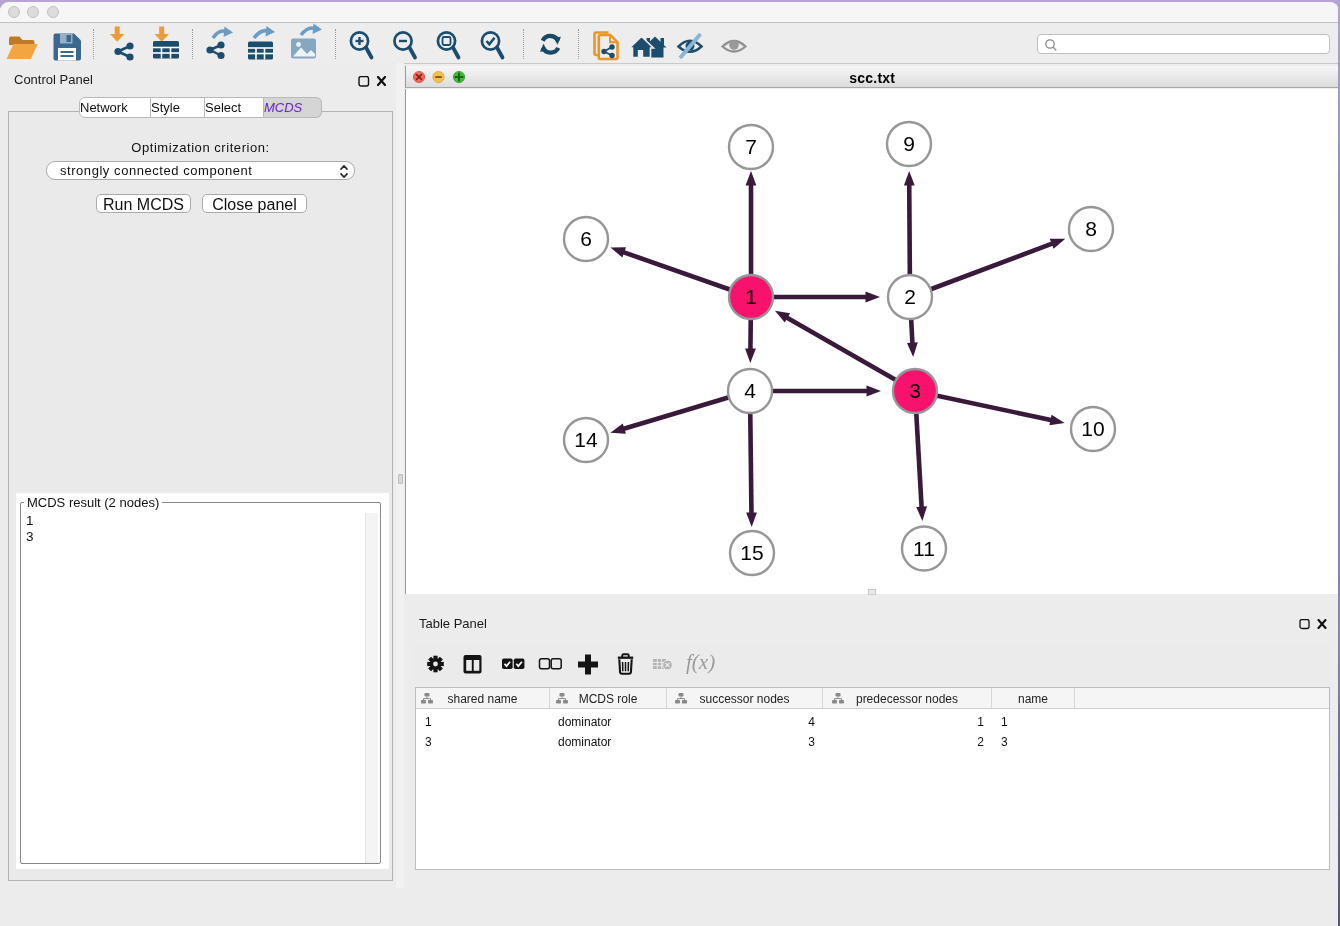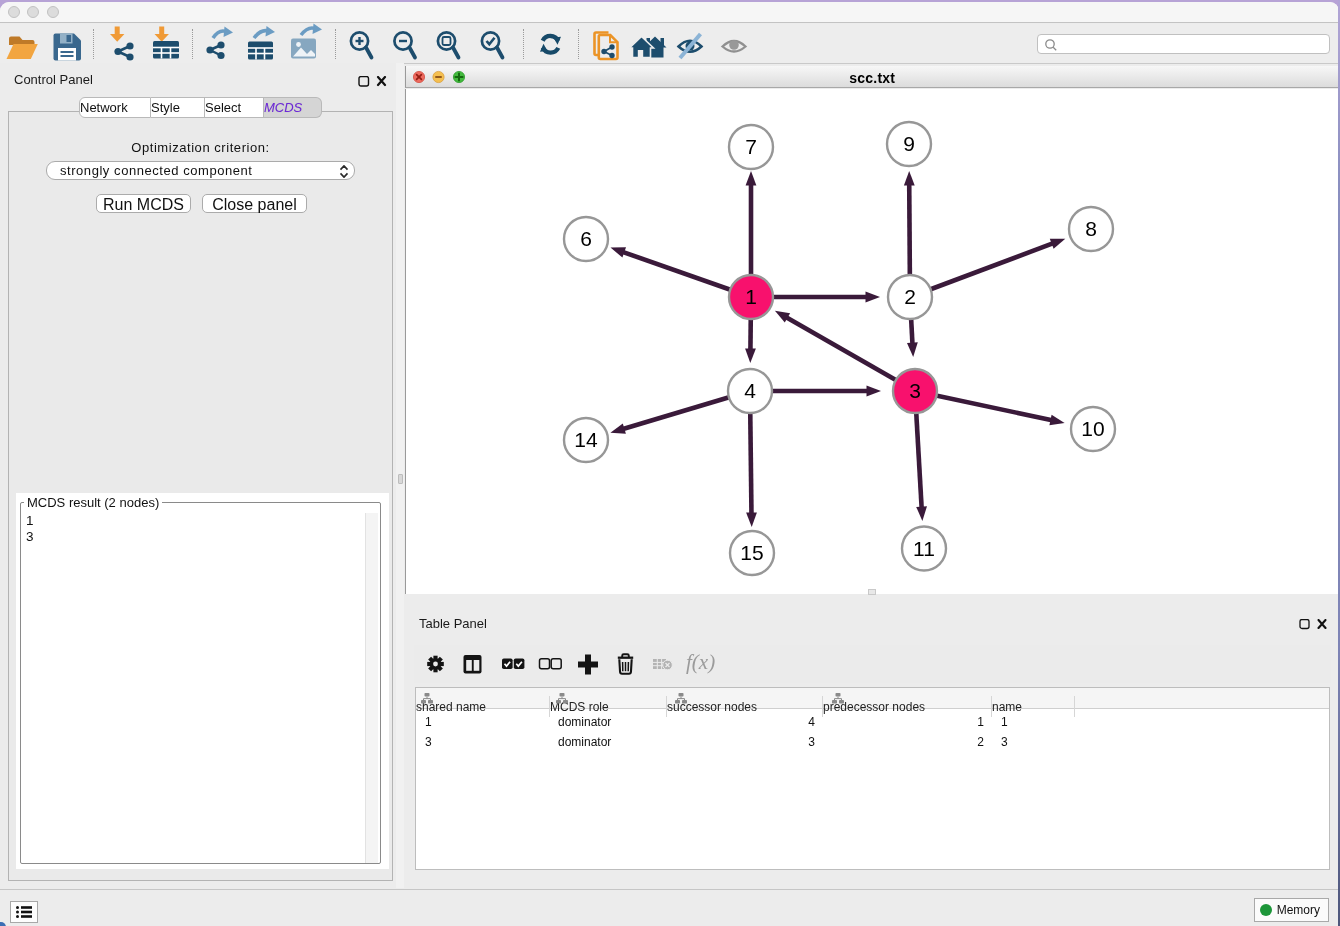--- a/index.html
+++ b/index.html
@@ -34,21 +34,21 @@
 .btn { position:absolute; height:19px; background:#fff; border:1px solid #ababab; border-radius:5px; font-size:16px; color:#111; text-align:center; padding-top:1px; }
 #resultwrap { position:absolute; left:7px; top:381px; width:373px; height:376px; background:#fff; }
 #fieldset { position:absolute; left:4px; top:9px; width:361px; height:362px; border:1px solid #8a8a8a; border-radius:2px; }
 #fieldlabel { position:absolute; left:3px; top:-8px; background:#fff; padding:0 3px; font-size:13px; color:#111; }
 #resulttext { position:absolute; left:5px; top:10px; font-size:13.5px; color:#111; line-height:16px; }
 #rscroll { position:absolute; right:2px; top:10px; width:13px; height:350px; background:#f4f4f4; border-left:1px solid #e2e2e2; }
 
 #ttoolbar { position:absolute; left:10px; top:36px; right:8px; height:38px; background:#ebebeb; }
 #tblarea { position:absolute; left:11px; top:78px; width:915px; height:183px; background:#fff; border:1px solid #bdbdbd; }
 #thead { position:absolute; left:0; top:0; width:100%; height:21px; background:#f5f5f5; border-bottom:1px solid #cfcfcf; font-size:12px; color:#222; }
-.th { position:absolute; top:8px; height:21px; border-right:1px solid #d6d6d6; padding-top:4px; }
+.th { position:absolute; top:0; height:21px; border-right:1px solid #d6d6d6; text-align:center; padding-top:4px; }
 .td { position:absolute; font-size:12px; color:#111; height:20px; padding-top:3px; }
 .btab { border:1px solid #b9b9b9; border-left:none; background:#fff; font-size:12.5px; font-weight:bold; color:#111; text-align:center; height:20px; padding-top:2px; }
 </style>
 </head>
 <body>
 <div id="win">
   <div id="titlebar">
     <div class="tl" style="left:8px"></div>
     <div class="tl" style="left:27px"></div>
     <div class="tl" style="left:47px"></div>
@@ -421,29 +421,14 @@
       <div class="td" style="left:0;top:24px;width:568px;text-align:right">1</div>
       <div class="td" style="left:585px;top:24px">1</div>
       <div class="td" style="left:9px;top:44px">3</div>
       <div class="td" style="left:142px;top:44px">dominator</div>
       <div class="td" style="left:0;top:44px;width:399px;text-align:right">3</div>
       <div class="td" style="left:0;top:44px;width:568px;text-align:right">2</div>
       <div class="td" style="left:585px;top:44px">3</div>
     </div>
   </div>
 
-  <div id="statusbar">
-    <div style="position:absolute;left:10px;top:11px;width:28px;height:22px;background:#fdfdfd;border:1px solid #a8a8a8">
-      <svg width="16" height="12" style="position:absolute;left:5px;top:4px" viewBox="0 0 16 12">
-        <circle cx="1.5" cy="1.5" r="1.5" fill="#111"></circle>
-          <rect x="5" y="0.2" width="11" height="2.6" fill="#111"></rect>
-        <circle cx="1.5" cy="6" r="1.5" fill="#111"></circle>
-          <rect x="5" y="4.7" width="11" height="2.6" fill="#111"></rect>
-        <circle cx="1.5" cy="10.5" r="1.5" fill="#111"></circle>
-          <rect x="5" y="9.2" width="11" height="2.6" fill="#111"></rect>
-      </svg>
-    </div>
-    <div style="position:absolute;left:1254px;top:8px;width:75px;height:24px;background:#fbfbfb;border:1px solid #a9a9a9;font-size:12px;color:#111;text-align:right;padding:4px 8px 0 0">Memory</div>
-    <div style="position:absolute;left:1260px;top:14px;width:12px;height:12px;border-radius:50%;background:#1d9639"></div>
-    <div style="position:absolute;left:-4px;top:32px;width:10px;height:10px;border-radius:50%;background:#3c6eb4"></div>
-  </div>
   <div id="rightedge"></div>
 </div>
 
 </body></html>

